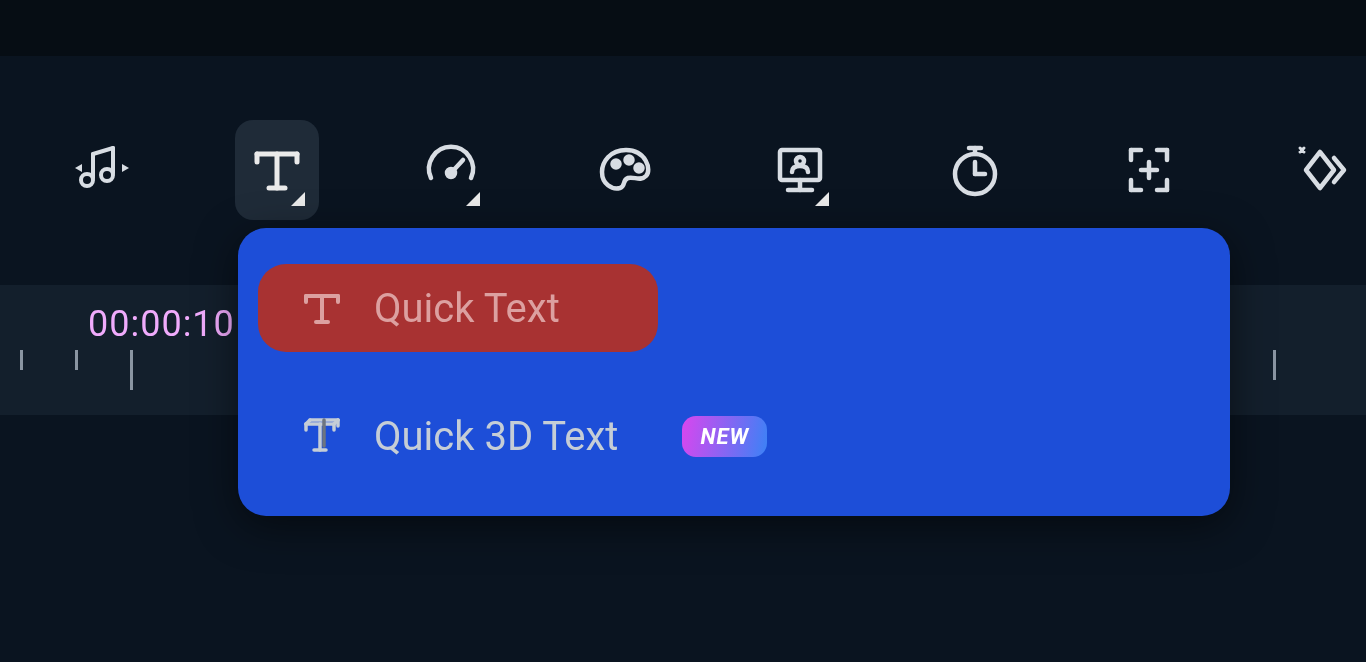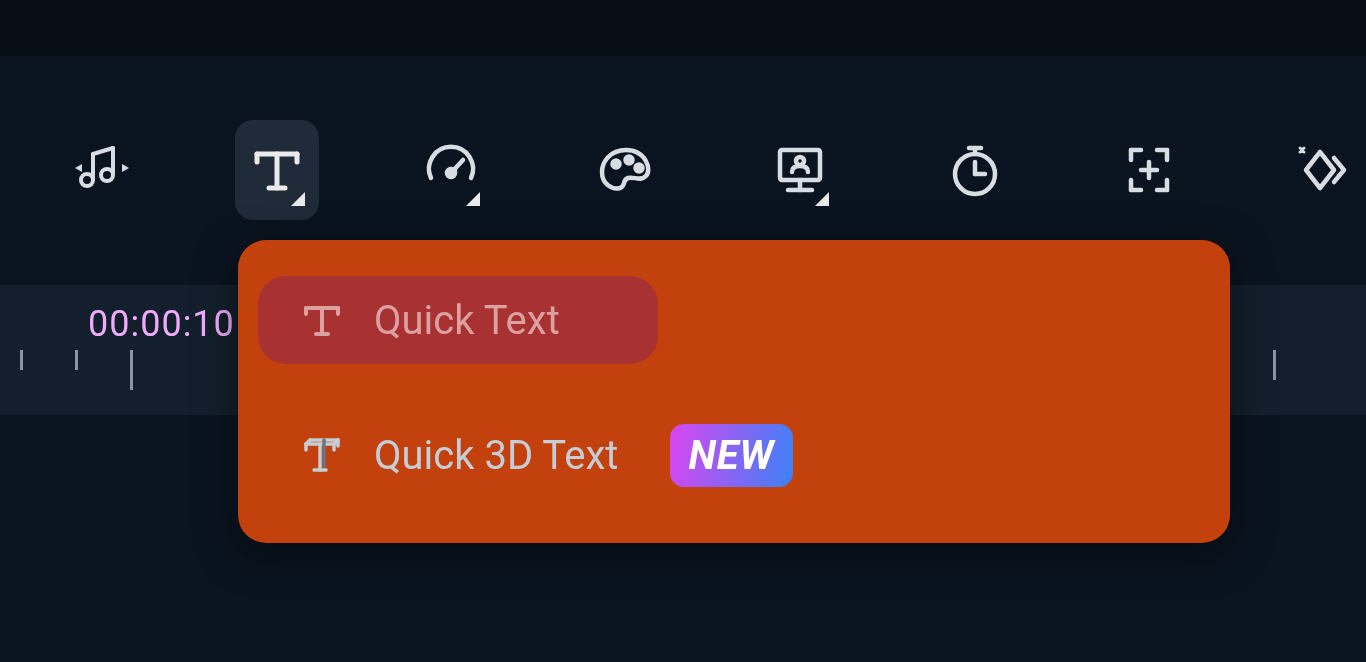--- a/index.html
+++ b/index.html
@@ -111,24 +111,24 @@
       position: absolute;
       top: 65px;
       right: 90px;
       width: 3px;
       height: 30px;
       background: #8a95a2;
     }
     
     .dropdown-panel {
       position: absolute;
-      top: 240px;
+      top: 228px;
       left: 238px;
       width: 992px;
-      background: #c2410c;
+      background: #1d4ed8;
       border-radius: 28px;
       padding: 36px 0;
       box-shadow: 0 10px 40px rgba(0,0,0,0.5);
     }
     
     .menu-item {
       display: flex;
       align-items: center;
       padding: 20px 40px;
       cursor: pointer;
@@ -157,27 +157,27 @@
       font-weight: 400;
     }
     
     .menu-item.highlighted .menu-item-label {
       color: #dca0a0;
     }
     
     .new-badge {
       background: linear-gradient(100deg, #d946ef 0%, #3b82f6 100%);
       color: #ffffff;
-      font-size: 40px;
+      font-size: 22px;
       font-weight: 700;
       font-style: italic;
       padding: 8px 18px;
       border-radius: 14px;
       letter-spacing: 1px;
-      margin-left: 24px;
+      margin-left: 36px;
     }
     
     .menu-spacer {
       height: 40px;
     }
     
     .lower-dark {
       position: absolute;
       top: 415px;
       left: 0;

